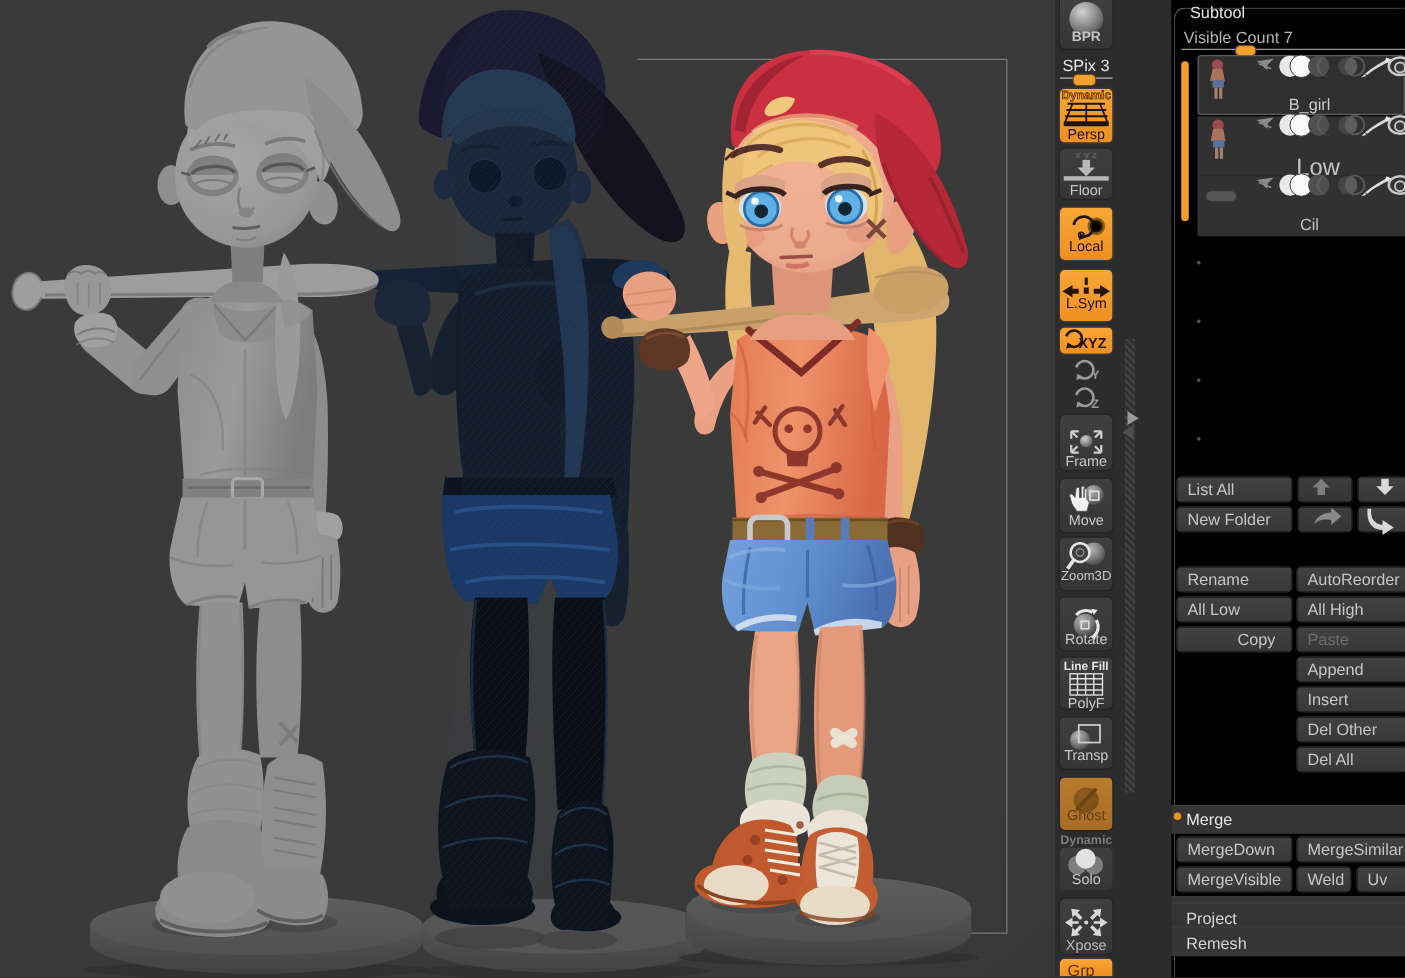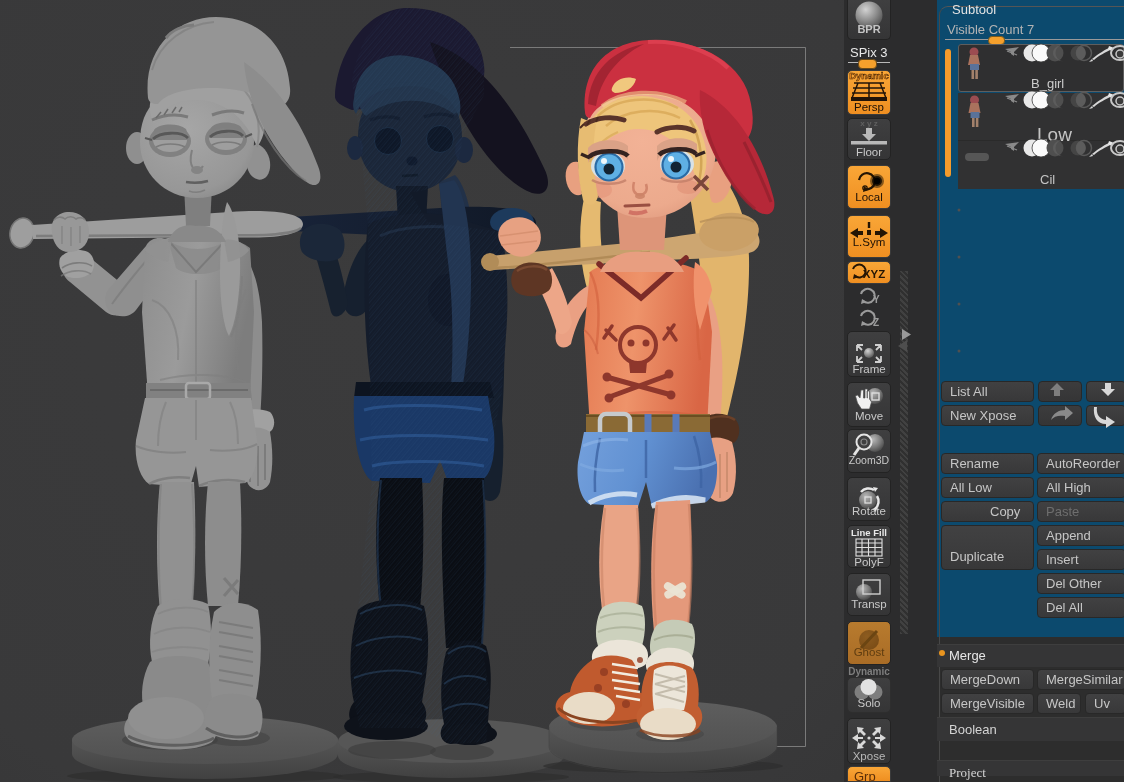--- a/index.html
+++ b/index.html
@@ -1,20 +1,20 @@
 <!DOCTYPE html>
 <html><head>
 <meta charset="utf-8">
 <style>
   html,body{margin:0;padding:0;background:#2d2d2d;}
   body{width:1124px;height:782px;overflow:hidden;position:relative;
        font-family:"Liberation Sans",sans-serif;}
   #canvas{position:absolute;left:0;top:0;}
   #toolbar{position:absolute;left:844px;top:0;width:93px;height:782px;background:#2c2c2d;}
-  #panel{position:absolute;left:937px;top:0;width:187px;height:637px;background:#0c4a6e;}
+  #panel{position:absolute;left:937px;top:0;width:187px;height:782px;background:#000000;}
   .tb{position:absolute;left:3px;width:44px;border-radius:5px;
       background:linear-gradient(#3f3f40,#353536);border:1px solid #232323;
       box-sizing:border-box;text-align:center;color:#c9c9c9;font-size:11px;}
   .tb.orange{background:linear-gradient(#f9a637,#ef8f21);border:1px solid #3b3b3b;color:#201409;}
   .tb.ghost{background:linear-gradient(#b87b2e,#a96c26);color:#5b3c14;}
   .tblab{position:absolute;width:50px;text-align:center;color:#e8e8e8;}
   .btn{position:absolute;box-sizing:border-box;background:linear-gradient(#414142,#383839);
        border:1px solid #282828;border-radius:4px;color:#c6c6c6;font-size:13px;
        padding:2px 0 0 8px;height:21px;overflow:hidden;white-space:nowrap;}
   .hdr{position:absolute;left:0;width:187px;height:23px;color:#d4d4d4;font-size:13px;
@@ -592,44 +592,44 @@
 </g>
 <circle cx="22" cy="210" r="1.5" fill="#505050"></circle>
 <circle cx="22" cy="257" r="1.5" fill="#505050"></circle>
 <circle cx="22" cy="304" r="1.5" fill="#505050"></circle>
 <circle cx="22" cy="351" r="1.5" fill="#505050"></circle>
 </svg>
 
 <div class="btn" style="left:4px;top:381px;width:93px;">List All</div>
 <div class="arrowbtn" style="left:101px;top:381px;width:44px;"></div>
 <div class="arrowbtn" style="left:149px;top:381px;width:40px;background:linear-gradient(#414142,#373738);"></div>
-<div class="btn" style="left:4px;top:405px;width:93px;">New Xpose</div>
+<div class="btn" style="left:4px;top:405px;width:93px;">New Folder</div>
 <div class="arrowbtn" style="left:101px;top:405px;width:44px;"></div>
 <div class="arrowbtn" style="left:149px;top:405px;width:40px;background:linear-gradient(#414142,#373738);"></div>
 <svg style="position:absolute;left:98px;top:378px;" width="89" height="52" viewBox="0 0 89 52">
   <path d="M25,17 l-6,0 0,-6 -4,0 7,-7 7,7 -4,0 0,6z" fill="#7e7e7e" transform="translate(0,1)"></path>
   <path d="M70,4 l6,0 0,6 4,0 -7,7 -7,-7 4,0 0,-6z" fill="#d8d8d8" transform="translate(0,1)"></path>
   <path d="M16,42 c2,-7 8,-10 14,-10 l0,-4 8,7 -8,7 0,-4 c-6,-1 -11,0 -14,4z" fill="#8a8a8a"></path>
   <path d="M62,30 c-1,7 2,12 9,13 l0,-4 9,6 -9,6 0,-4 c-9,0 -13,-7 -12,-17z" fill="#d8d8d8" transform="translate(0,-1)"></path>
 </svg>
 
 <div class="btn" style="left:4px;top:453px;width:93px;">Rename</div>
 <div class="btn" style="left:100px;top:453px;width:89px;">AutoReorder</div>
 <div class="btn" style="left:4px;top:477px;width:93px;">All Low</div>
 <div class="btn" style="left:100px;top:477px;width:89px;">All High</div>
 <div class="btn" style="left:4px;top:501px;width:93px;padding-left:48px;">Copy</div>
 <div class="btn" style="left:100px;top:501px;width:89px;color:#6e6e6e;">Paste</div>
-<div class="btn" style="left:4px;top:525px;width:93px;height:45px;padding-top:23px;">Duplicate</div>
 <div class="btn" style="left:100px;top:525px;width:89px;">Append</div>
 <div class="btn" style="left:100px;top:549px;width:89px;">Insert</div>
 <div class="btn" style="left:100px;top:573px;width:89px;">Del Other</div>
 <div class="btn" style="left:100px;top:597px;width:89px;">Del All</div>
 
 <div class="hdr" style="top:644px;color:#e6e6e6;">Merge</div>
 <div style="position:absolute;left:2px;top:650px;width:6px;height:6px;border-radius:3px;background:#e8941f;"></div>
 <div class="btn" style="left:4px;top:669px;width:93px;">MergeDown</div>
 <div class="btn" style="left:100px;top:669px;width:89px;">MergeSimilar</div>
 <div class="btn" style="left:4px;top:693px;width:93px;">MergeVisible</div>
 <div class="btn" style="left:100px;top:693px;width:44px;">Weld</div>
 <div class="btn" style="left:148px;top:693px;width:41px;">Uv</div>
 <div class="hdr" style="top:717px;height:24px;padding-top:4px;">Boolean</div>
-<div class="hdr" style="top:760px;height:16px;padding-top:4px;font-family:Liberation Serif, serif;">Project</div>
+<div class="hdr" style="top:741px;height:24px;padding-top:5px;">Remesh</div>
+<div class="hdr" style="top:722px;height:16px;padding-top:4px;">Project</div>
 </div>
 
 </body></html>

